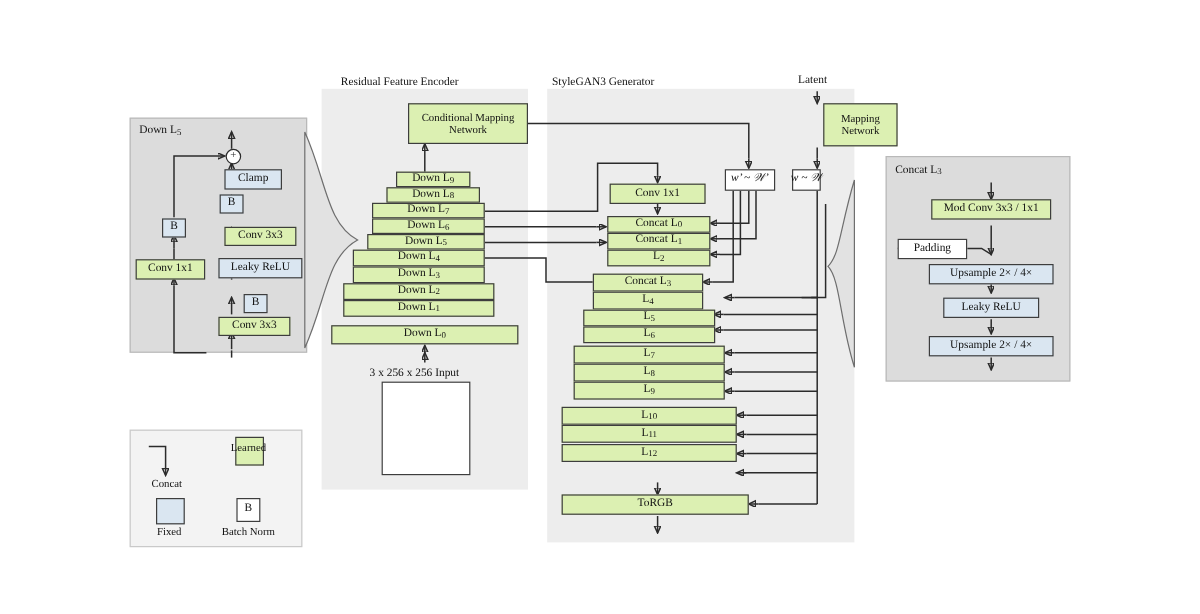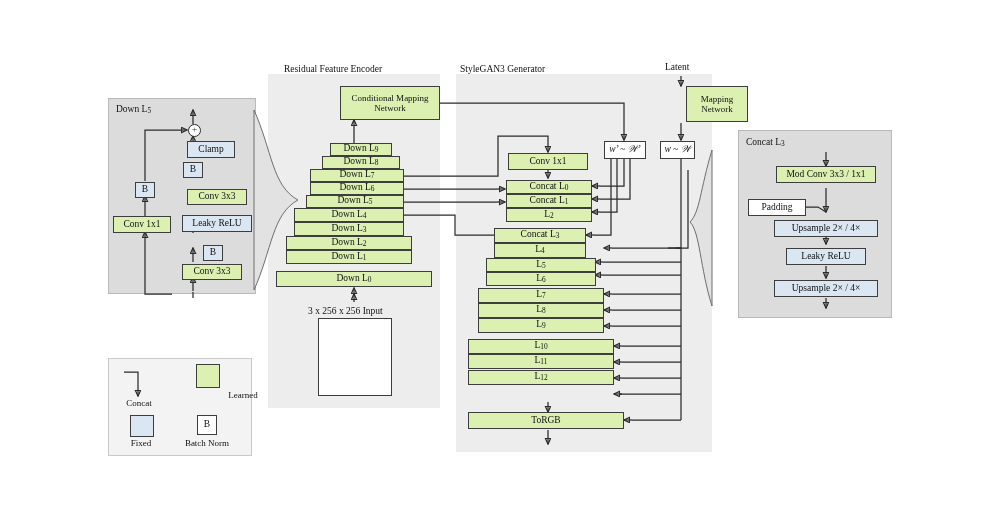--- a/index.html
+++ b/index.html
@@ -203,21 +203,21 @@
 
   <div class="caption" style="left:308px;top:306px;">3 x 256 x 256 Input</div>
   <div class="box white" style="left:318px;top:318px;width:74px;height:78px;"></div>
 
   <div class="caption" style="left:665px;top:62px;">Latent</div>
   <div class="box green two" style="left:650px;top:86px;width:62px;height:36px;">Mapping Network</div>
 
   <div class="box white" style="left:604px;top:141px;width:42px;height:18px;">
       <span class="cal">w’ ~ 𝒲’</span>
     </div>
-  <div class="box white" style="left:660px;top:141px;width:35px;height:18px;">
+  <div class="box white" style="left:660px;top:141px;width:24px;height:18px;">
       <span class="cal">w ~ 𝒲</span>
     </div>
 
   <div class="box green" style="left:508px;top:153px;width:80px;height:17px;">Conv 1x1</div>
 
   <div class="box green" style="left:506px;top:180px;width:86px;height:14px;">
       <span>Concat L<span class="sub">0</span></span>
     </div>
   <div class="box green" style="left:506px;top:194px;width:86px;height:14px;">
       <span>Concat L<span class="sub">1</span></span>
@@ -259,19 +259,19 @@
   <div class="box green" style="left:468px;top:412px;width:156px;height:17px;">ToRGB</div>
 
   <div class="box green" style="left:776px;top:166px;width:100px;height:17px;">Mod Conv 3x3 / 1x1</div>
   <div class="box white" style="left:748px;top:199px;width:58px;height:17px;">Padding</div>
   <div class="box blue" style="left:774px;top:220px;width:104px;height:17px;">Upsample 2× / 4×</div>
   <div class="box blue" style="left:786px;top:248px;width:80px;height:17px;">Leaky ReLU</div>
   <div class="box blue" style="left:774px;top:280px;width:104px;height:17px;">Upsample 2× / 4×</div>
 
   <div class="lgtext" style="left:120px;top:398px;width:38px;">Concat</div>
   <div class="swatch green" style="left:196px;top:364px;width:22px;height:22px;"></div>
-  <div class="lgtext" style="left:186px;top:390px;width:42px;margin-left:36px;">Learned</div>
+  <div class="lgtext" style="left:186px;top:368px;width:42px;">Learned</div>
   <div class="swatch blue" style="left:130px;top:415px;width:22px;height:20px;"></div>
   <div class="lgtext" style="left:122px;top:438px;width:38px;">Fixed</div>
   <div class="box white" style="left:197px;top:415px;width:20px;height:20px;">B</div>
   <div class="lgtext" style="left:176px;top:438px;width:62px;">Batch Norm</div>
 
 </div>
 
 </body></html>

